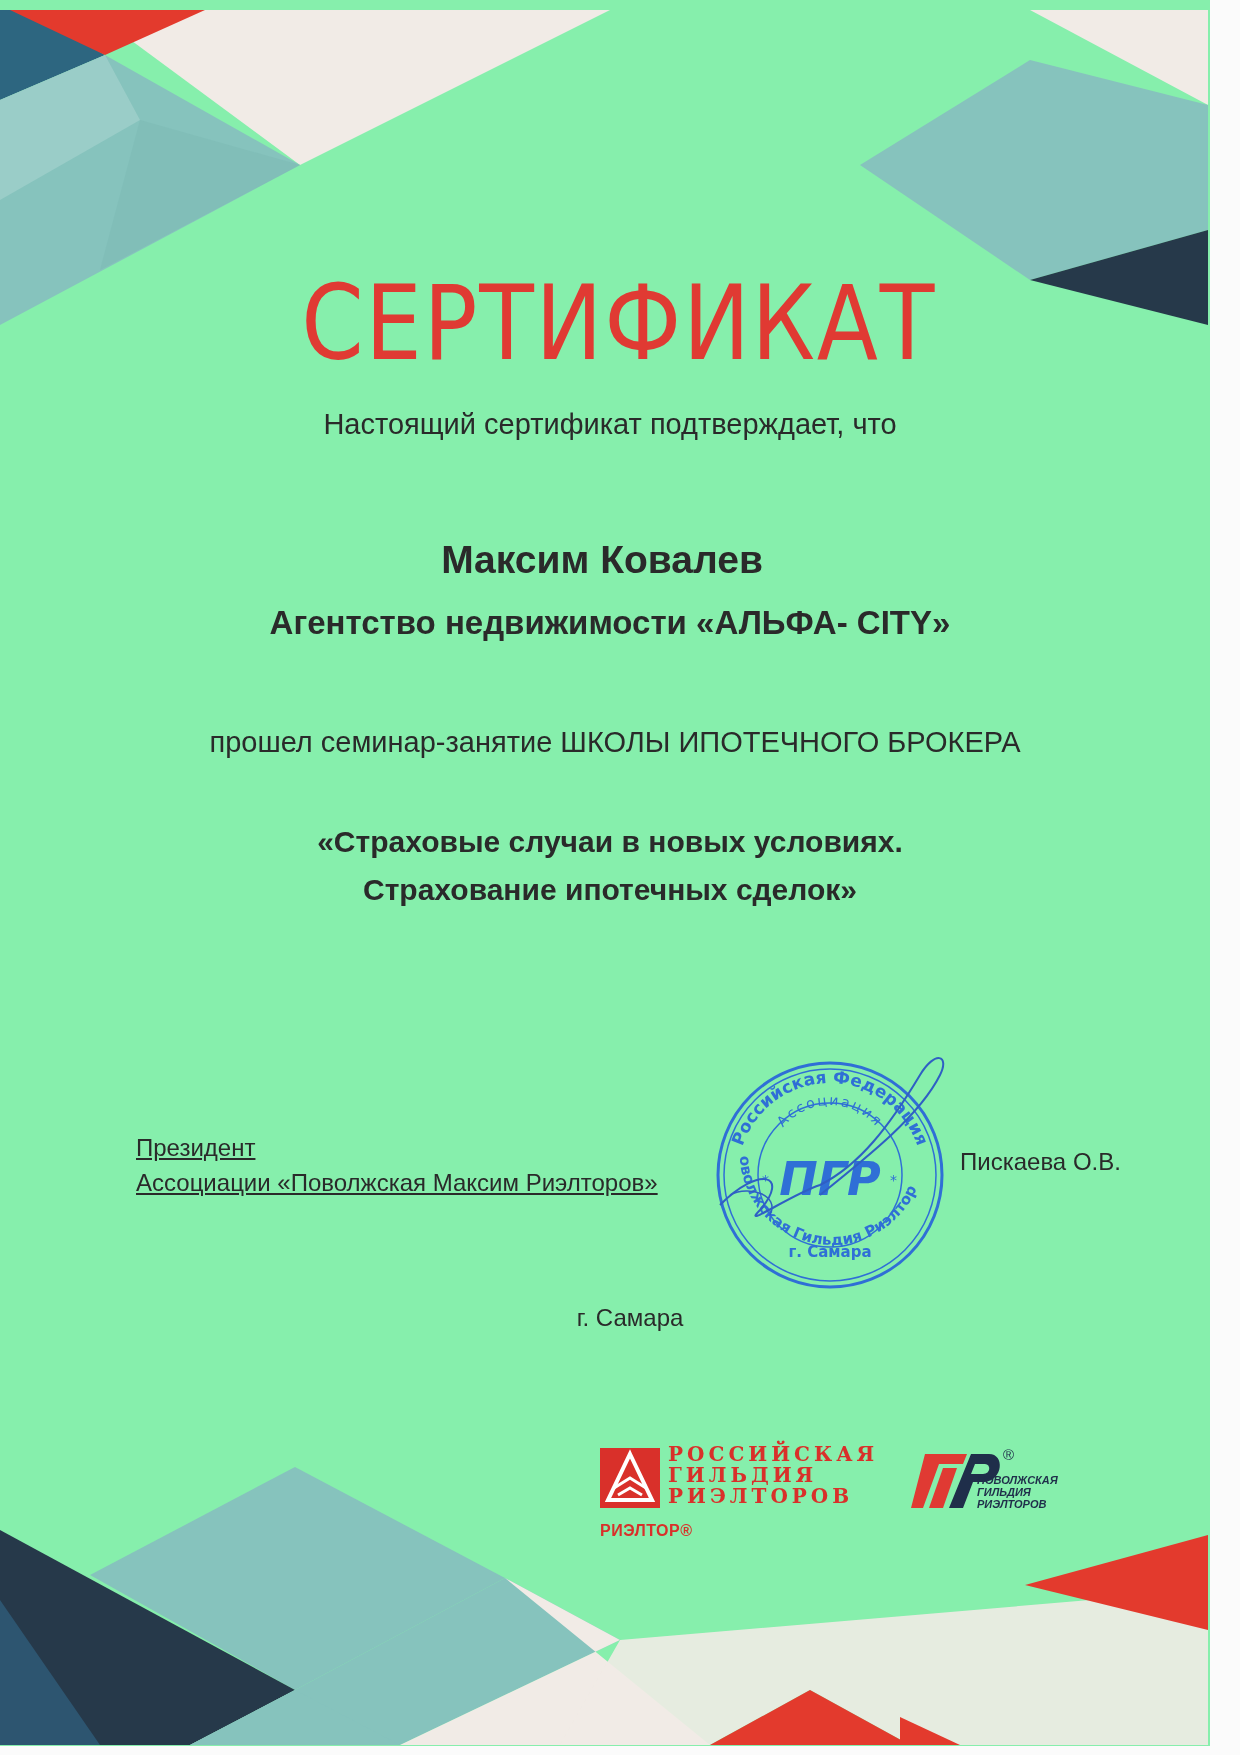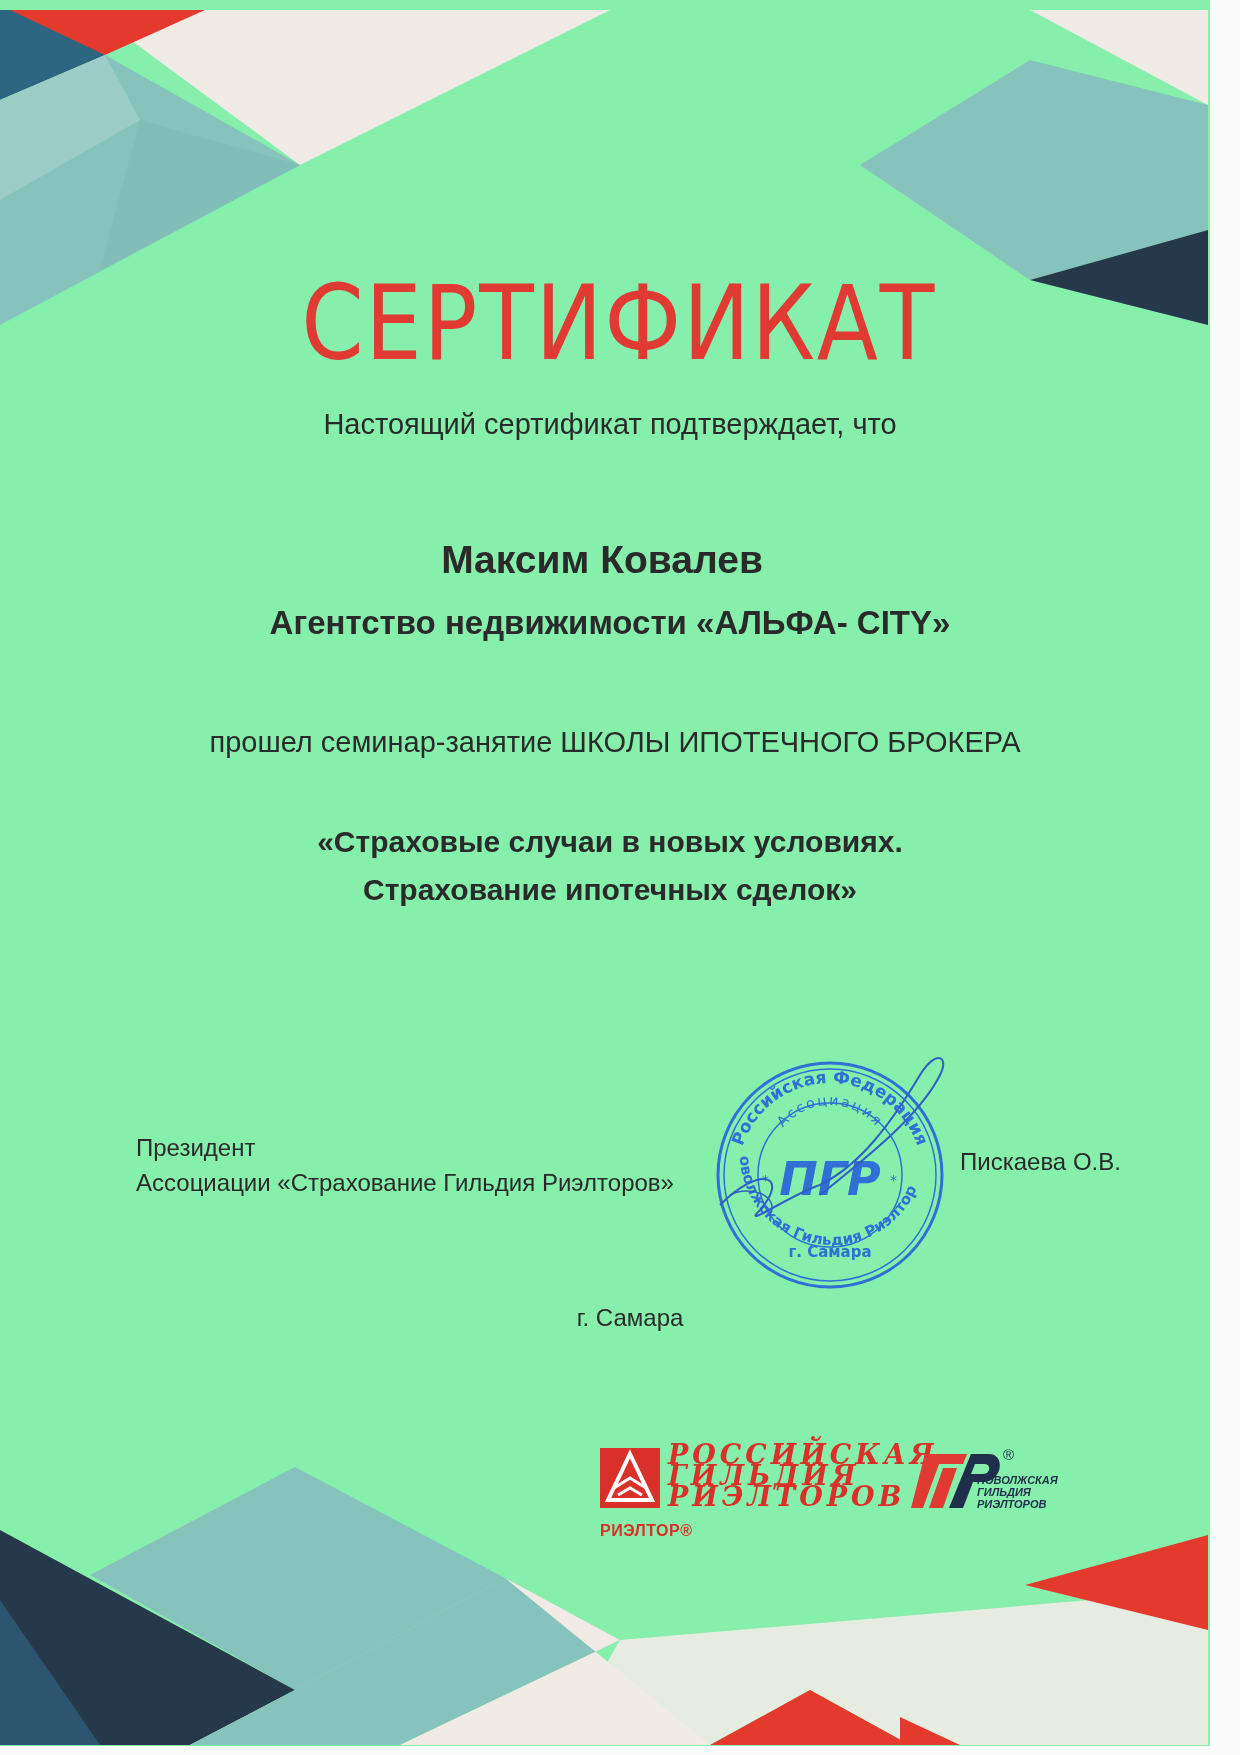--- a/index.html
+++ b/index.html
@@ -76,20 +76,21 @@
       line-height: 48px;
       left: -10px;
     }
     .signer {
       position: absolute;
       left: 136px;
       top: 1130px;
       font-size: 24px;
       line-height: 35px;
       color: #2a2a2a;
+      text-decoration: underline;
     }
     .signer-name {
       position: absolute;
       left: 948px;
       top: 1148px;
       font-size: 24px;
       color: #2a2a2a;
       margin-left: 12px;
     }
     .place-date {
@@ -128,26 +129,25 @@
       font-size: 16px;
       font-weight: bold;
       color: #d9302a;
       letter-spacing: 0.5px;
       margin-top: 12px;
     }
     .logo-rgr .words {
       position: absolute;
       left: 68px; top: -4px;
       font-family: "DejaVu Serif", "Liberation Serif", serif;
-      font-size: 27px;
+      font-size: 20px;
       line-height: 21px;
       font-weight: bold;
       letter-spacing: 4px;
       color: #d9302a;
-      font-style: italic;
     }
     .logo-pgr {
       position: absolute;
       left: 905px;
       top: 1448px;
       width: 180px;
       height: 70px;
     }
     .logo-pgr .words {
       position: absolute;
@@ -217,21 +217,21 @@
   <div class="text-block name">Максим Ковалев</div>
   <div class="text-block agency">Агентство недвижимости «АЛЬФА- CITY»</div>
   <div class="text-block seminar">прошел семинар-занятие ШКОЛЫ ИПОТЕЧНОГО БРОКЕРА</div>
   <div class="text-block topic">
     <div>«Страховые случаи в новых условиях.</div>
     <div>Страхование ипотечных сделок»</div>
   </div>
 
   <div class="signer">
     <div>Президент</div>
-    <div>Ассоциации «Страхование Гильдия Риэлторов»</div>
+    <div>Ассоциации «Поволжская Максим Риэлторов»</div>
   </div>
   <div class="signer-name">Пискаева О.В.</div>
 
   <svg class="stamp" viewBox="0 0 260 250" xmlns="http://www.w3.org/2000/svg">
     <defs>
       <path id="stampTop" d="M 38,130 A 92,92 0 0 1 222,130"></path>
       <path id="stampInner" d="M 70,120 A 60,60 0 0 1 190,120"></path>
       <path id="stampBottom" d="M 40,115 A 92,92 0 0 0 218,140"></path>
     </defs>
     <circle cx="130" cy="130" r="112" fill="none" stroke="#2f6fd6" stroke-width="3"></circle>

